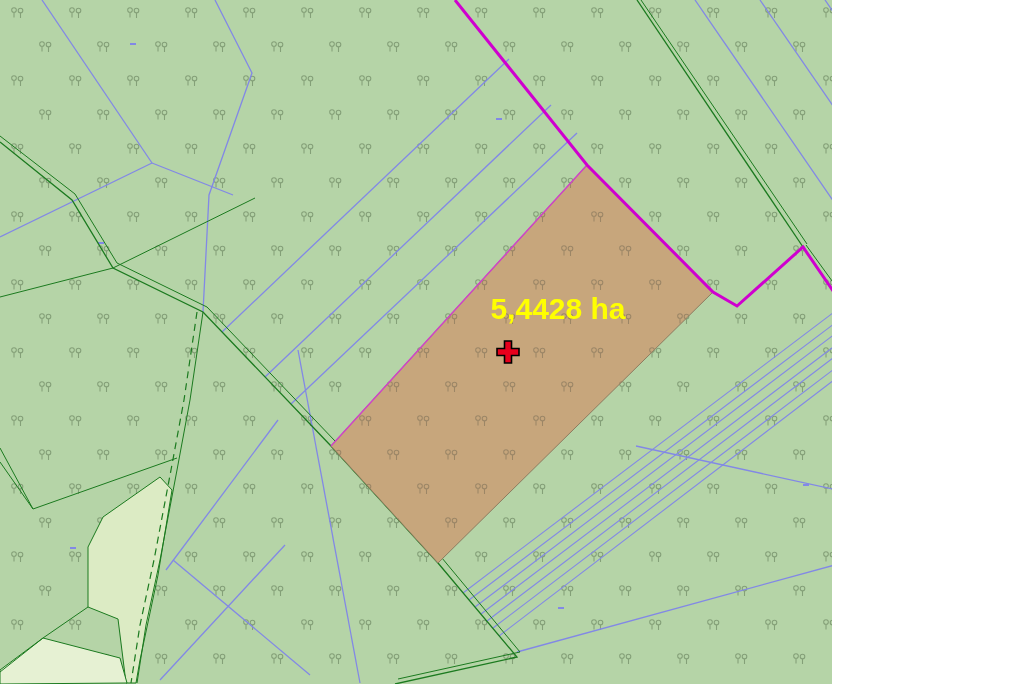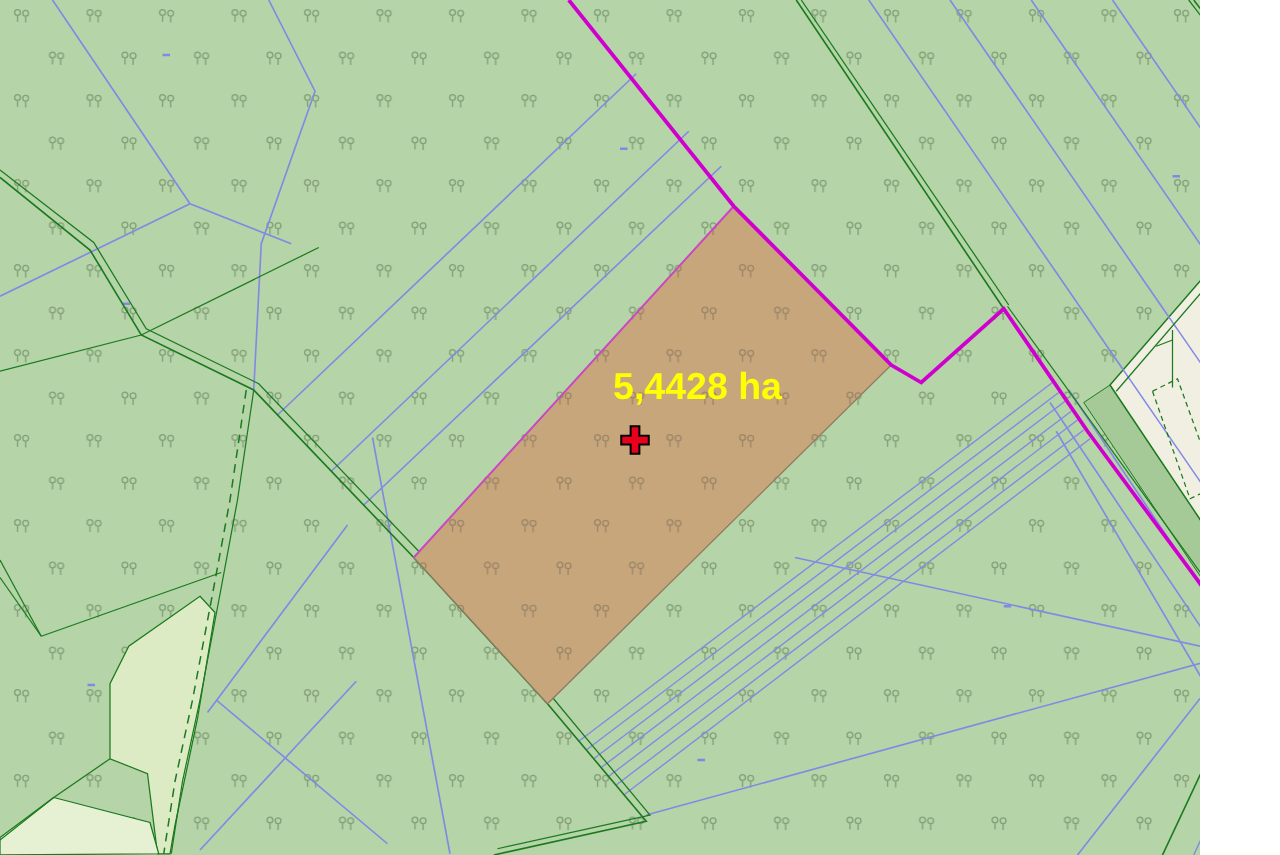--- a/index.html
+++ b/index.html
@@ -14,21 +14,21 @@
     --boundary-green:#1b7a1f;
     --district-magenta:#cf00cf;
     --parcel-edge-magenta:#cf44c8;
     --label-yellow:#ffff00;
     --marker-red:#e8001c;
     --tree-symbol-green:#84a078;
     --tree-symbol-brown:#9c8666;
   }
   html,body{margin:0;padding:0;background:#fff;}
   .map-viewport{
-    position:relative;width:960px;height:684px;overflow:hidden;
+    position:relative;width:832px;height:684px;overflow:hidden;
     background:var(--background-green);
     font-family:"Liberation Sans", sans-serif;
   }
   svg{display:block;}
   .bg{fill:var(--background-green);}
   .trees-green{color:var(--tree-symbol-green);}
   .trees-brown{color:var(--tree-symbol-brown);}
   .ln-blue{stroke:var(--boundary-blue);stroke-width:1.3;fill:none;}
   .ln-blue-thin{stroke:var(--boundary-blue);stroke-width:1.1;fill:none;}
   .ln-green{stroke:var(--boundary-green);stroke-width:1.3;fill:none;}

